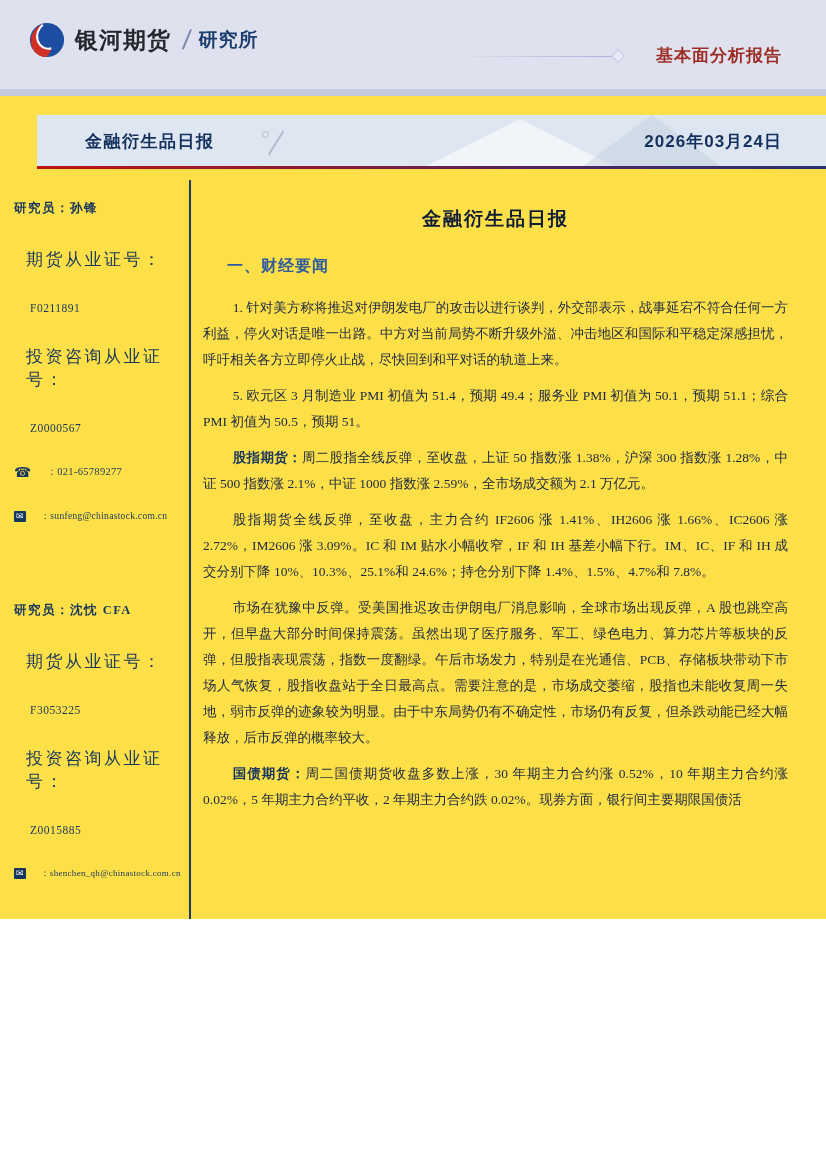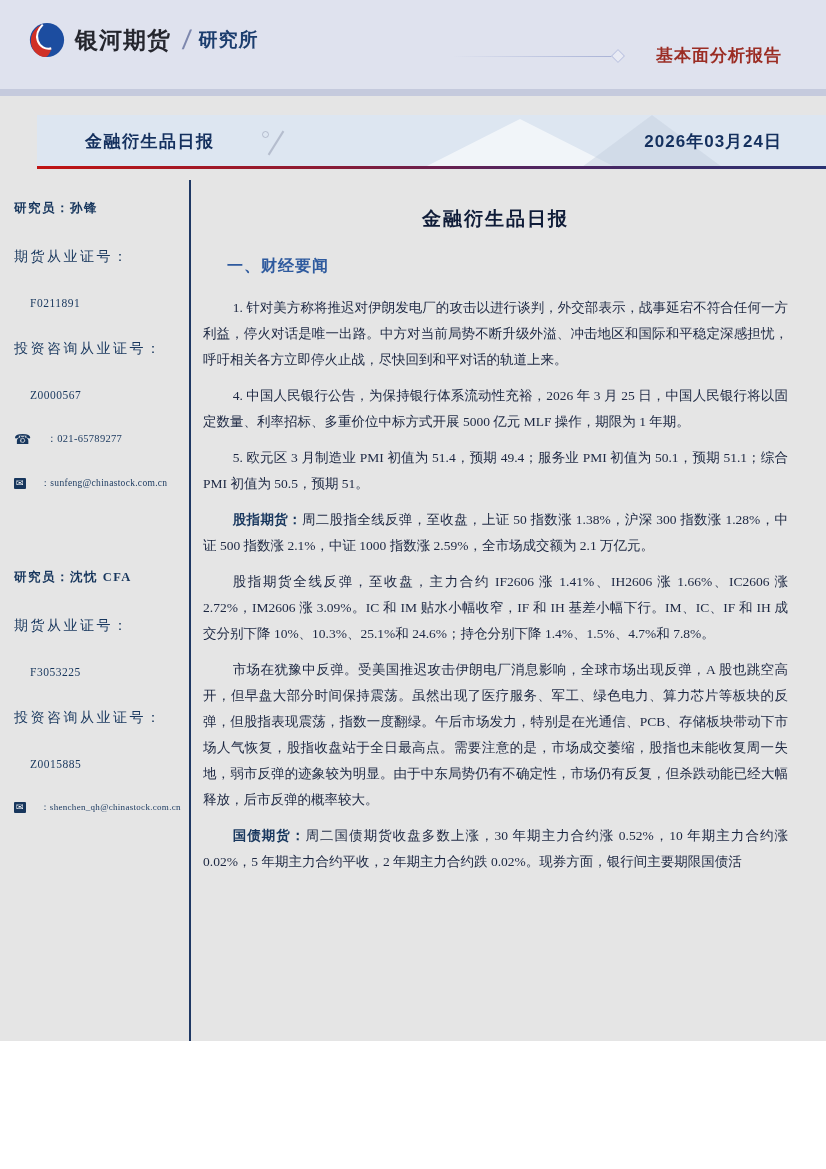--- a/index.html
+++ b/index.html
@@ -1,16 +1,16 @@
 <!DOCTYPE html>
 <html><head>
 <meta charset="utf-8">
 <style>
   html,body{margin:0;padding:0;background:#fff;}
-  .page{position:relative;width:826px;height:1041px;background:#e5e5e5;overflow:hidden;
+  .page{position:relative;width:826px;height:919px;background:#fde047;overflow:hidden;
         font-family:"Liberation Serif","DejaVu Serif",serif;color:#1c2742;}
 
   
   .top-band{position:absolute;left:0;top:0;width:826px;height:89px;background:#dfe2ee;
             border-bottom:7px solid #c5cadd;}
   .brand-row{position:absolute;left:28px;top:21px;display:flex;align-items:center;}
   .logo{width:38px;height:38px;display:block;}
   .brand-name{font-family:"Liberation Sans","DejaVu Sans",sans-serif;font-weight:700;
               font-size:23px;color:#25262e;margin-left:9px;letter-spacing:1px;}
   .brand-slash{font-family:"Liberation Sans",sans-serif;font-size:27px;font-weight:300;
@@ -42,21 +42,21 @@
   .wm-slash{position:absolute;left:238px;top:14px;width:2px;height:28px;
             background:rgba(148,154,176,0.55);transform:rotate(32deg);}
   .wm-dot{position:absolute;left:225px;top:16px;width:5px;height:5px;border-radius:50%;
           border:1px solid rgba(148,154,176,0.55);}
   .banner-underline{position:absolute;left:37px;top:166px;width:789px;height:3px;
                     background:linear-gradient(90deg,#c01414 0%,#8e1b33 35%,#55245e 60%,#283272 100%);}
 
   
   .sidebar{position:absolute;left:14px;top:200px;width:172px;color:#17365d;}
   .sb-heading{font-weight:700;font-size:12.5px;letter-spacing:1.5px;color:#17365d;margin:0 0 31px 0;}
-  .sb-line{font-size:14px;letter-spacing:2.5px;margin:0 0 31px 0;color:#17365d;}
+  .sb-line{font-size:17px;letter-spacing:2.5px;margin:0 0 31px 12px;color:#17365d;}
   .sb-code{font-size:11.5px;letter-spacing:0.5px;margin:0 0 31px 16px;color:#17365d;}
   .sb-contact{display:flex;align-items:center;margin:0 0 31px 0;color:#17365d;}
   .phone-glyph{font-family:"DejaVu Sans",sans-serif;font-size:14px;line-height:14px;color:#17365d;}
   .mail-glyph{font-family:"DejaVu Sans",sans-serif;font-size:9px;line-height:11px;color:#ffffff;
               background:#17365d;padding:0 2px;border-radius:1px;}
   .contact-text{font-size:10.5px;letter-spacing:0.3px;margin-left:15px;}
   .email-small{font-size:9.5px;}
   .email-xsmall{font-size:9px;text-align:right;}
   .block-gap{height:48px;}
 
@@ -143,21 +143,20 @@
     </div>
   </div>
 
   <div class="v-divider"></div>
 
   <div class="main">
     <div class="doc-title">金融衍生品日报</div>
 
     <div class="sec-heading">一、财经要闻</div>
     <p class="para">1. 针对美方称将推迟对伊朗发电厂的攻击以进行谈判，外交部表示，战事延宕不符合任何一方利益，停火对话是唯一出路。中方对当前局势不断升级外溢、冲击地区和国际和平稳定深感担忧，呼吁相关各方立即停火止战，尽快回到和平对话的轨道上来。</p>
-    <p class="para">4. 中国人民银行公告，为保持银行体系流动性充裕，2026 年 3 月 25 日，中国人民银行将以固定数量、利率招标、多重价位中标方式开展 5000 亿元 MLF 操作，期限为 1 年期。</p>
     <p class="para">5. 欧元区 3 月制造业 PMI 初值为 51.4，预期 49.4；服务业 PMI 初值为 50.1，预期 51.1；综合 PMI 初值为 50.5，预期 51。</p>
 
     <p class="para"><b>股指期货：</b><span>周二股指全线反弹，至收盘，上证 50 指数涨 1.38%，沪深 300 指数涨 1.28%，中证 500 指数涨 2.1%，中证 1000 指数涨 2.59%，全市场成交额为 2.1 万亿元。</span></p>
     <p class="para">股指期货全线反弹，至收盘，主力合约 IF2606 涨 1.41%、IH2606 涨 1.66%、IC2606 涨 2.72%，IM2606 涨 3.09%。IC 和 IM 贴水小幅收窄，IF 和 IH 基差小幅下行。IM、IC、IF 和 IH 成交分别下降 10%、10.3%、25.1%和 24.6%；持仓分别下降 1.4%、1.5%、4.7%和 7.8%。</p>
     <p class="para">市场在犹豫中反弹。受美国推迟攻击伊朗电厂消息影响，全球市场出现反弹，A 股也跳空高开，但早盘大部分时间保持震荡。虽然出现了医疗服务、军工、绿色电力、算力芯片等板块的反弹，但股指表现震荡，指数一度翻绿。午后市场发力，特别是在光通信、PCB、存储板块带动下市场人气恢复，股指收盘站于全日最高点。需要注意的是，市场成交萎缩，股指也未能收复周一失地，弱市反弹的迹象较为明显。由于中东局势仍有不确定性，市场仍有反复，但杀跌动能已经大幅释放，后市反弹的概率较大。</p>
     <p class="para"><b>国债期货：</b><span>周二国债期货收盘多数上涨，30 年期主力合约涨 0.52%，10 年期主力合约涨 0.02%，5 年期主力合约平收，2 年期主力合约跌 0.02%。现券方面，银行间主要期限国债活</span></p>
   </div>
 
   <div class="footer">
     <span class="pg-num">1</span><span class="pg-sep">/</span><span class="pg-total">7</span>

